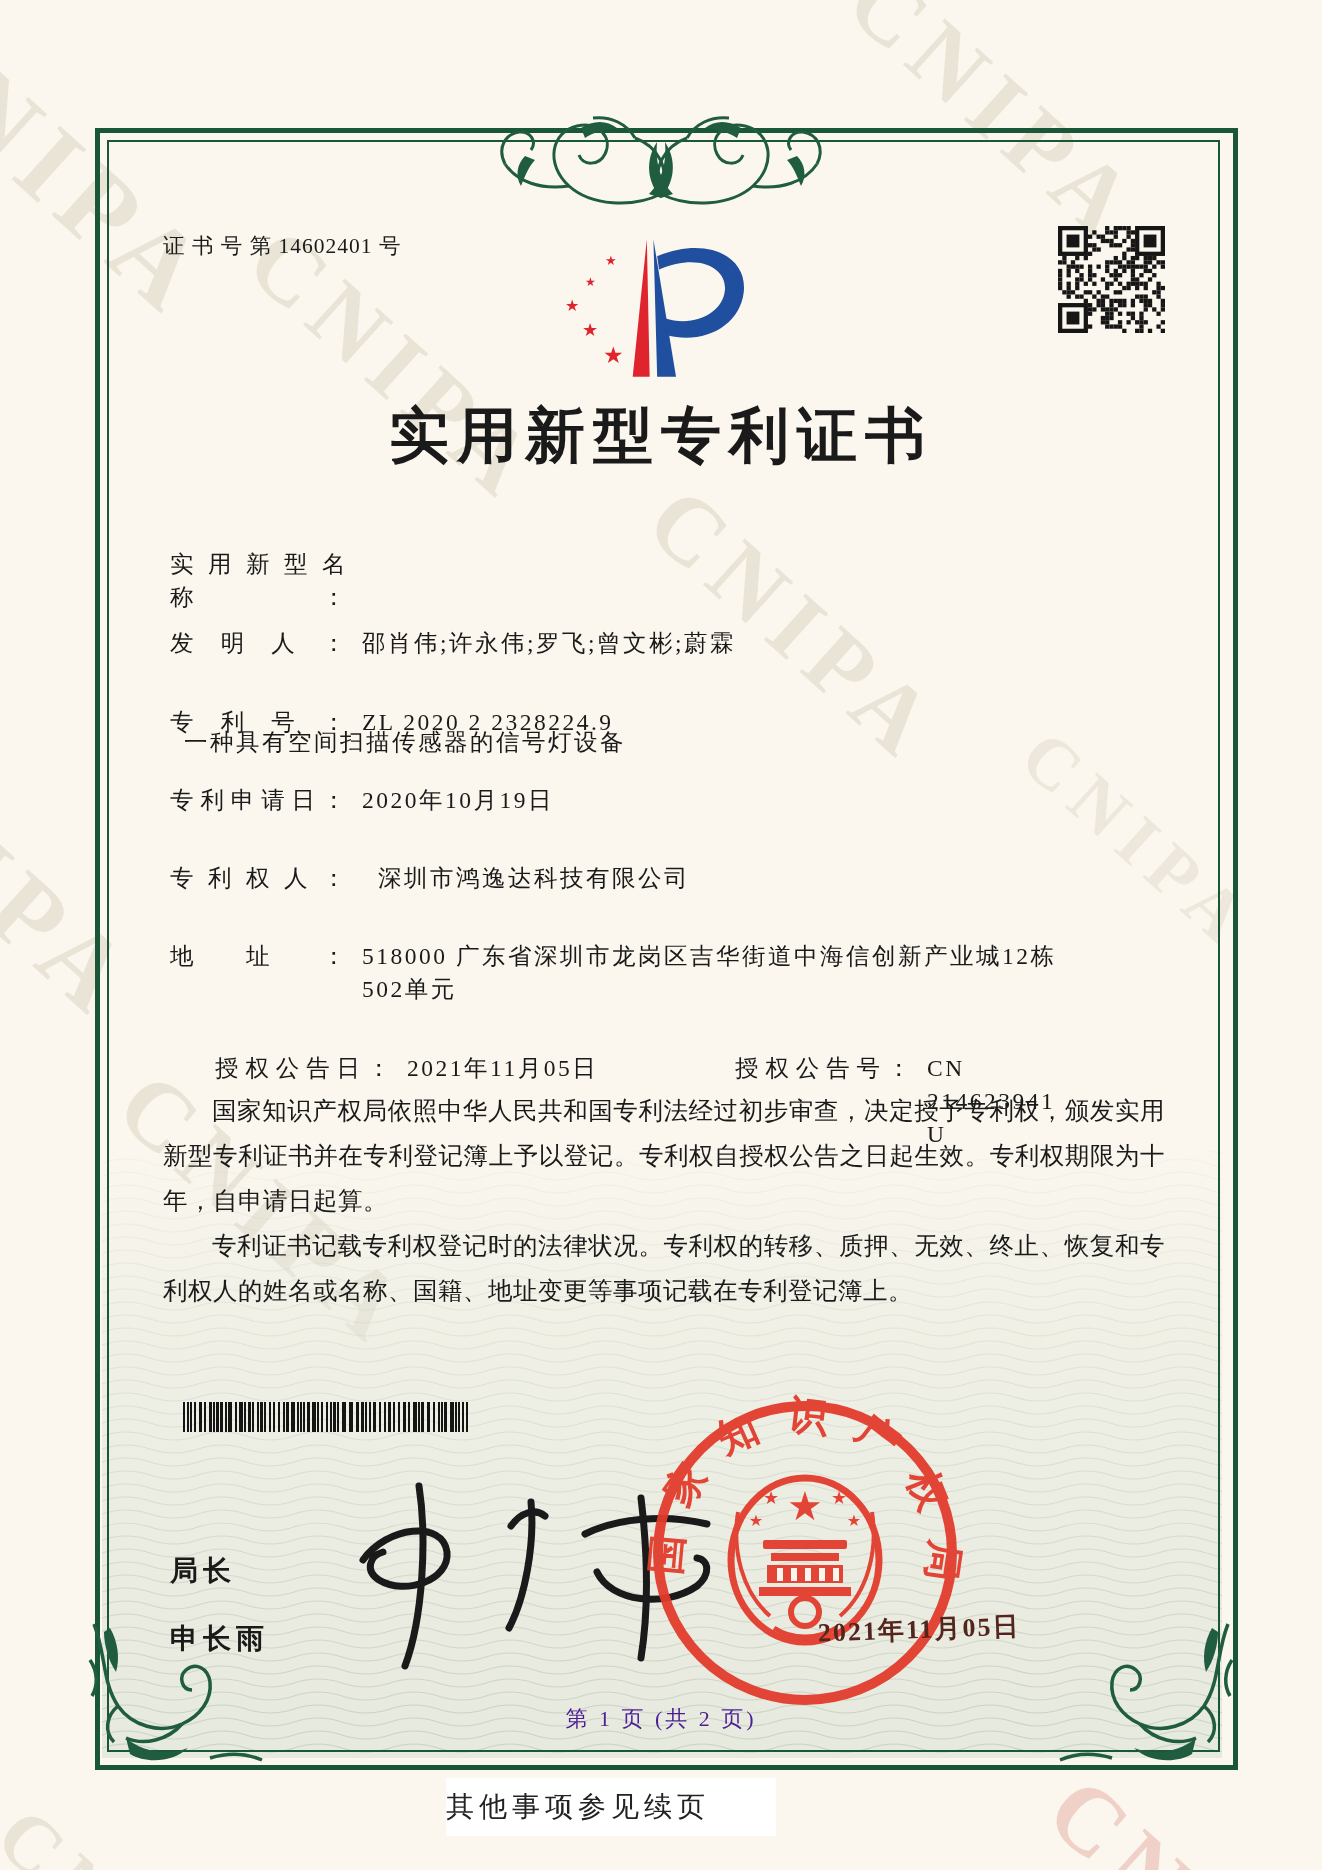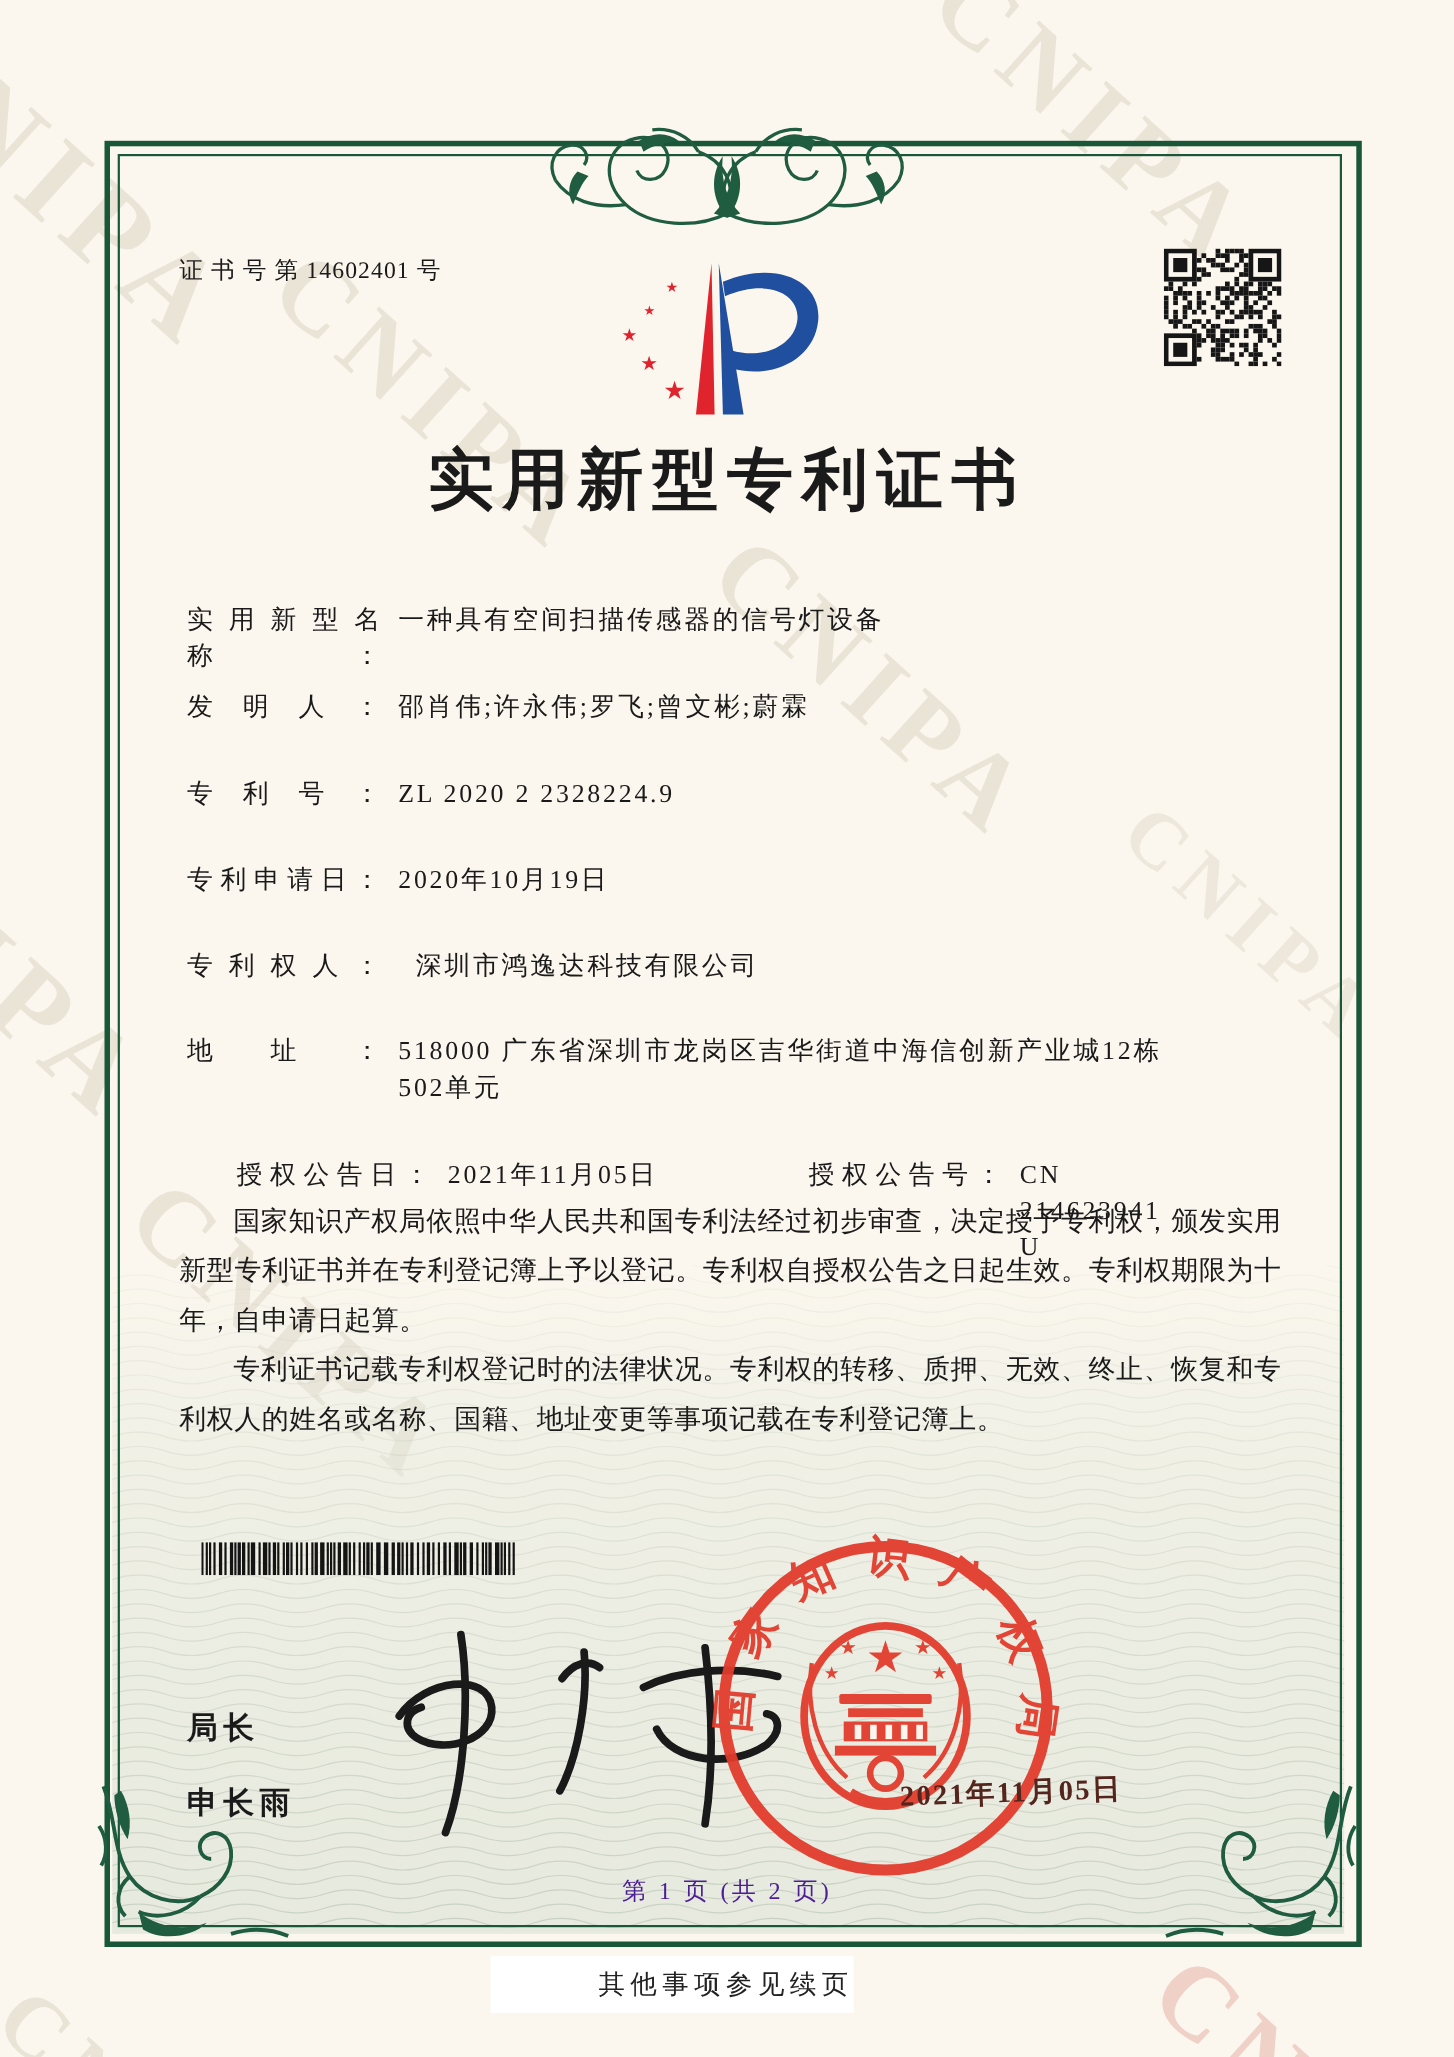--- a/index.html
+++ b/index.html
@@ -46,22 +46,22 @@
   .dir-title{top:1552px;text-align:right;}
   .dir-name{top:1620px;}
   .signature{position:absolute;left:335px;top:1468px;z-index:6;}
   
   .seal{position:absolute;left:638px;top:1390px;z-index:6;opacity:.94;}
   .seal-date{position:absolute;left:818px;top:1612px;z-index:7;font-size:26px;color:#53251d;
              letter-spacing:2px;font-weight:bold;transform:rotate(-2deg);white-space:nowrap;}
   
   .page-footer{position:absolute;left:0;top:1704px;width:100%;text-align:center;font-size:22px;
                letter-spacing:3px;z-index:5;color:#4c1d95;}
-  .note-box{position:absolute;left:446px;top:1778px;width:330px;background:#ffffff;text-align:right;
-            font-size:24px;letter-spacing:5px;padding:10px 0;z-index:5;color:#222;}
+  .note-box{position:absolute;left:446px;top:1778px;width:330px;background:#ffffff;text-align:left;
+            font-size:28px;letter-spacing:5px;padding:10px 0;z-index:5;color:#222;}
 </style>
 </head>
 <body>
 
 <div class="page">
 
   <span class="wm" style="left:-60px;top:-20px;font-size:110px;">CNIPA</span>
   <span class="wm" style="left:900px;top:-55px;">CNIPA</span>
   <span class="wm" style="left:300px;top:205px;">CNIPA</span>
   <span class="wm" style="left:700px;top:465px;">CNIPA</span>
@@ -396,21 +396,21 @@
       <rect x="76" y="4" width="20" height="20" fill="#fbf7ee"></rect>
       <rect x="80" y="8" width="12" height="12"></rect>
       <rect x="0" y="72" width="28" height="28"></rect>
       <rect x="4" y="76" width="20" height="20" fill="#fbf7ee"></rect>
       <rect x="8" y="80" width="12" height="12"></rect>
     </svg>
 
   <div class="title">实用新型专利证书</div>
 
   <div class="fields">
-    <div class="frow" style="top:0;">
+    <div class="frow" style="top:0;flex-direction:column;">
       <span class="flabel">实用新型名称：</span>
       <span class="fvalue">一种具有空间扫描传感器的信号灯设备</span>
     </div>
     <div class="frow" style="top:79px;">
       <span class="flabel">发明人：</span>
       <span class="fvalue">邵肖伟;许永伟;罗飞;曾文彬;蔚霖</span>
     </div>
     <div class="frow" style="top:158px;">
       <span class="flabel">专利号：</span>
       <span class="fvalue">ZL 2020 2 2328224.9</span>

